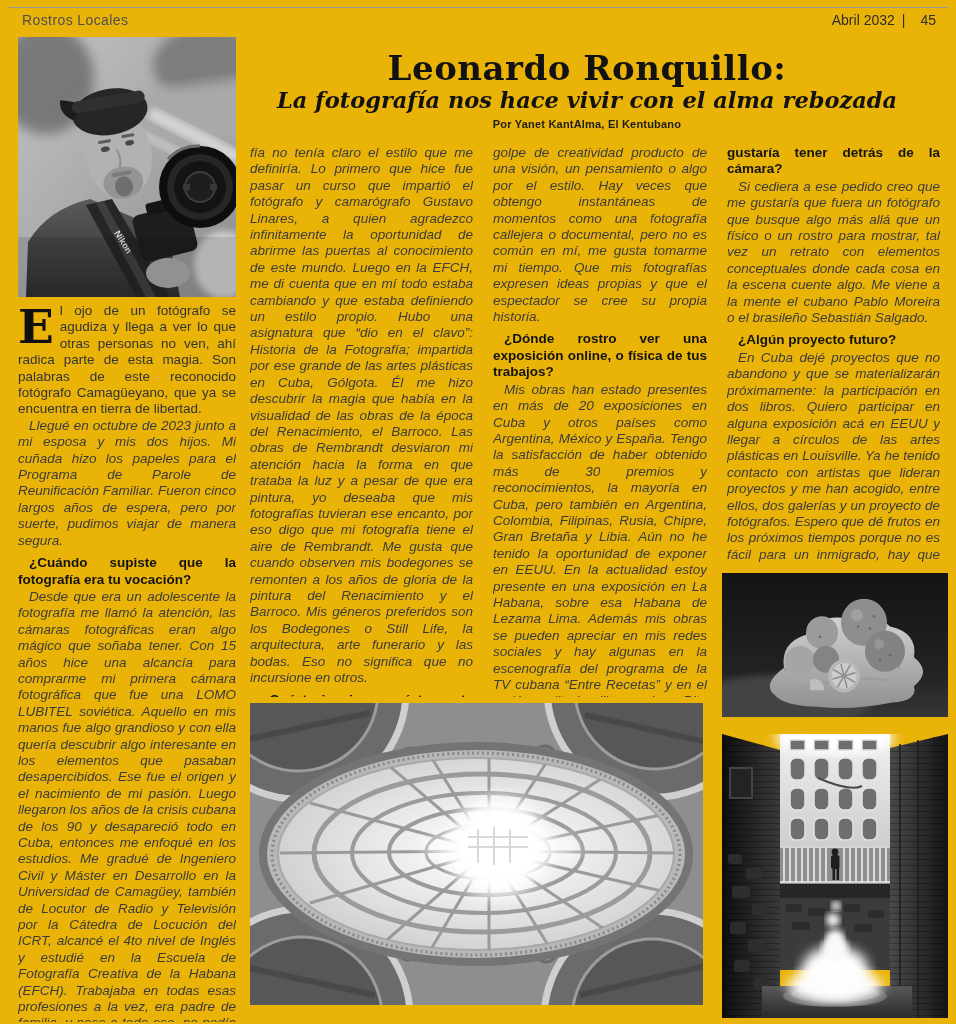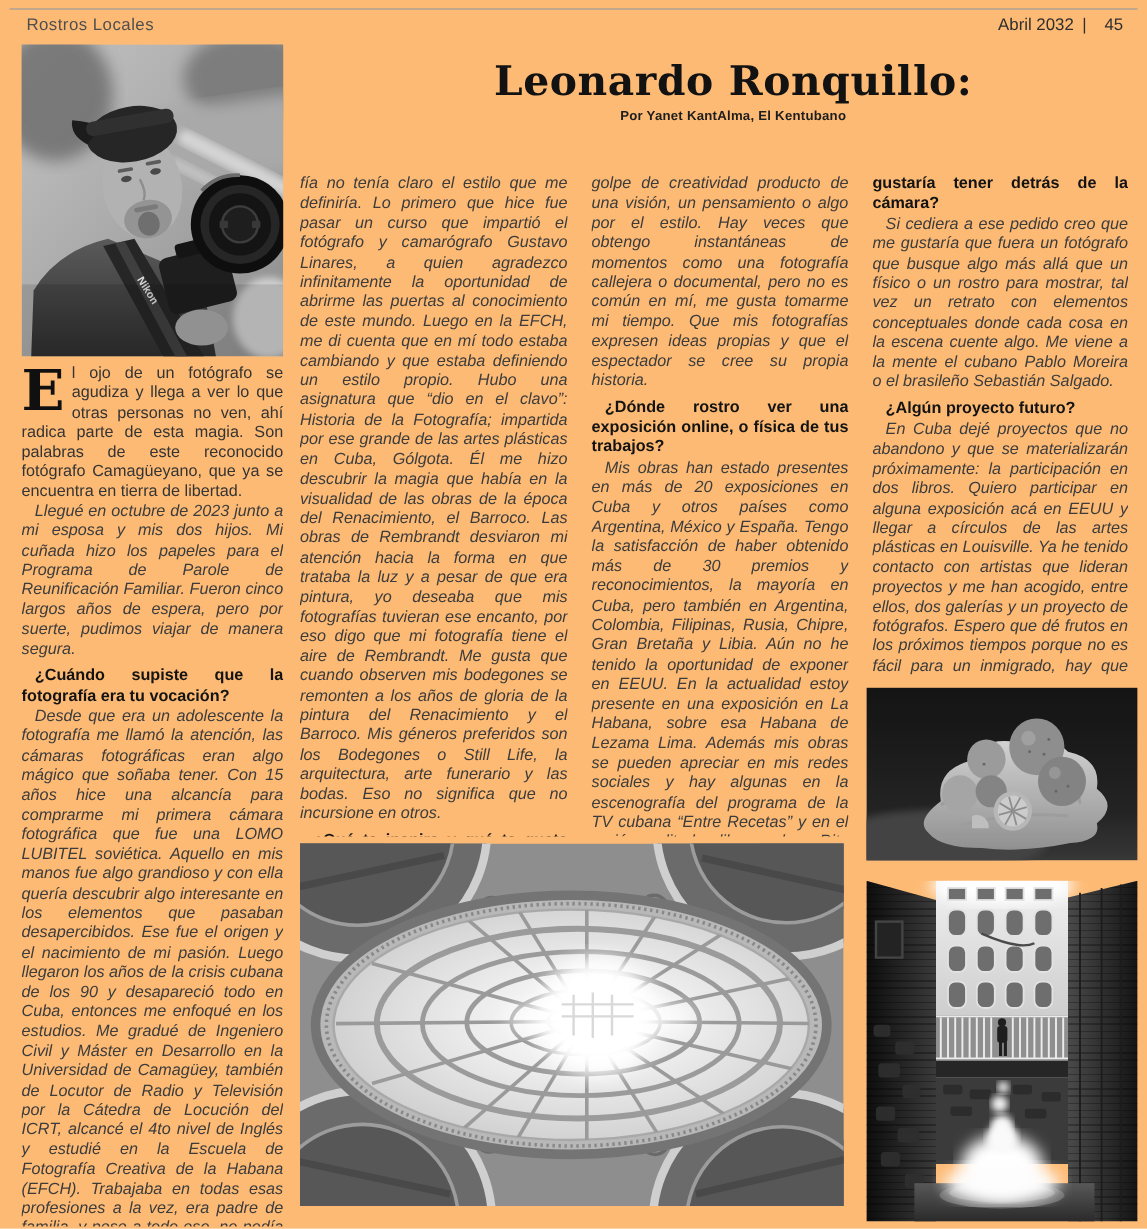--- a/index.html
+++ b/index.html
@@ -1,24 +1,24 @@
 <!DOCTYPE html>
 <html lang="es"><head>
 <meta charset="utf-8">
 <style>
   html,body{margin:0;padding:0;background:#ffffff;}
-  #page{position:relative;width:956px;height:1024px;background:#fdba74;overflow:hidden;
+  #page{position:relative;width:956px;height:1024px;background:#eab308;overflow:hidden;
         font-family:"Liberation Sans","DejaVu Sans",sans-serif;}
   .hrule{position:absolute;left:8px;right:8px;top:7px;border-top:1px solid #9a9a9a;}
   .hd-left{position:absolute;left:22px;top:12px;font-size:14px;color:#4f4f4f;letter-spacing:.4px;}
   .hd-right{position:absolute;right:20px;top:12px;font-size:14px;color:#2e2e2e;}
   .hd-right .sep{margin:0 9px 0 7px;color:#2e2e2e;}
   .hd-right .pg{margin-left:6px;text-align:center;}
 
-  .title-block{position:absolute;left:266px;top:50px;width:690px;text-align:center;color:#121212;}
+  .title-block{position:absolute;left:242px;top:50px;width:690px;text-align:center;color:#121212;}
   .title-main{font-family:"DejaVu Serif","Liberation Serif",serif;font-weight:bold;
               font-size:34px;line-height:36px;margin:0;letter-spacing:.5px;}
   .title-sub{font-family:"DejaVu Serif","Liberation Serif",serif;font-weight:bold;font-style:italic;
              font-size:22.5px;line-height:26px;margin:1px 0 0;}
   .byline{font-size:11px;font-weight:bold;color:#1d1d1d;margin-top:5px;letter-spacing:.2px;}
 
   .body-col{position:absolute;font-size:13.5px;line-height:16.4px;text-align:justify;
             color:#3c3c3c;overflow:hidden;}
   .col-0{left:18px;top:303px;width:218px;height:719px;}
   .col-1{left:250px;top:145px;width:223px;height:552px;}
@@ -107,20 +107,21 @@
       <rect x="165" y="147" width="7" height="6" rx="1" fill="#383838"></rect>
       <rect x="192" y="147" width="7" height="6" rx="1" fill="#383838"></rect>
       <path d="M150,122 A41,41 0 0 1 182,109" stroke="#6b6b6b" stroke-width="3" fill="none"></path>
       <ellipse cx="150" cy="236" rx="22" ry="15" fill="#a6a6a6"></ellipse>
       <rect y="200" width="218" height="60" fill="#000000" opacity=".12"></rect>
     </svg>
   </div>
 
   <div class="title-block">
     <h1 class="title-main">Leonardo Ronquillo:</h1>
+    <div class="title-sub">La fotografía nos hace vivir con el alma rebozada</div>
     <div class="byline">Por Yanet KantAlma, El Kentubano</div>
   </div>
 
   <div class="body-col col-0">
     <p class="intro"><span class="dropcap">E</span><span>l ojo de un fotógrafo se agudiza y llega a ver lo que otras personas no ven, ahí radica parte de esta magia. Son palabras de este reconocido fotógrafo Camagüeyano, que ya se encuentra en tierra de libertad.</span></p>
     <p class="answer">Llegué en octubre de 2023 junto a mi esposa y mis dos hijos. Mi cuñada hizo los papeles para el Programa de Parole de Reunificación Familiar. Fueron cinco largos años de espera, pero por suerte, pudimos viajar de manera segura.</p>
     <p class="q">¿Cuándo supiste que la fotografía era tu vocación?</p>
     <p class="answer">Desde que era un adolescente la fotografía me llamó la atención, las cámaras fotográficas eran algo mágico que soñaba tener. Con 15 años hice una alcancía para comprarme mi primera cámara fotográfica que fue una LOMO LUBITEL soviética. Aquello en mis manos fue algo grandioso y con ella quería descubrir algo interesante en los elementos que pasaban desapercibidos. Ese fue el origen y el nacimiento de mi pasión. Luego llegaron los años de la crisis cubana de los 90 y desapareció todo en Cuba, entonces me enfoqué en los estudios. Me gradué de Ingeniero Civil y Máster en Desarrollo en la Universidad de Camagüey, también de Locutor de Radio y Televisión por la Cátedra de Locución del ICRT, alcancé el 4to nivel de Inglés y estudié en la Escuela de Fotografía Creativa de la Habana (EFCH). Trabajaba en todas esas profesiones a la vez, era padre de familia, y pese a todo eso, no podía dejar de hacer fotografía, una verdadera locura, deseaba que mis días fueran de 48 horas.</p>
 
   </div>

